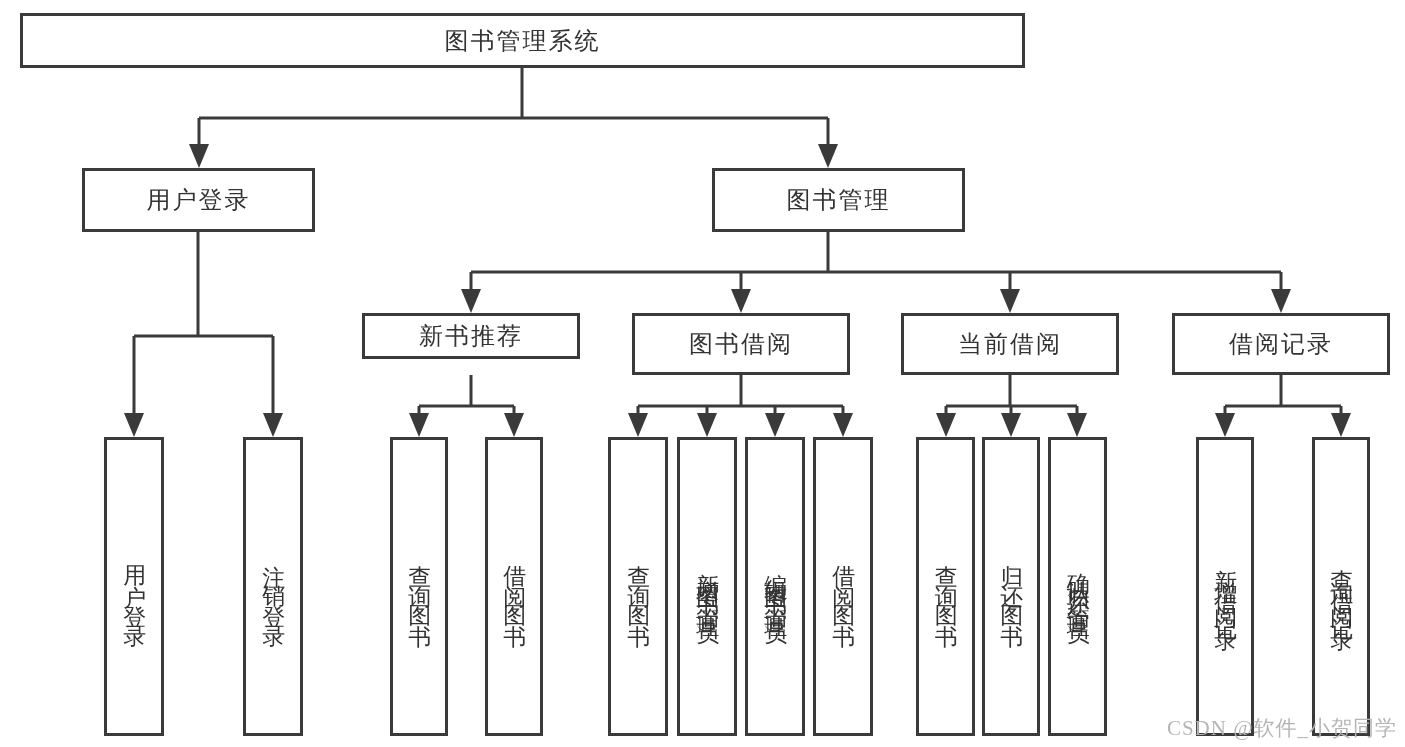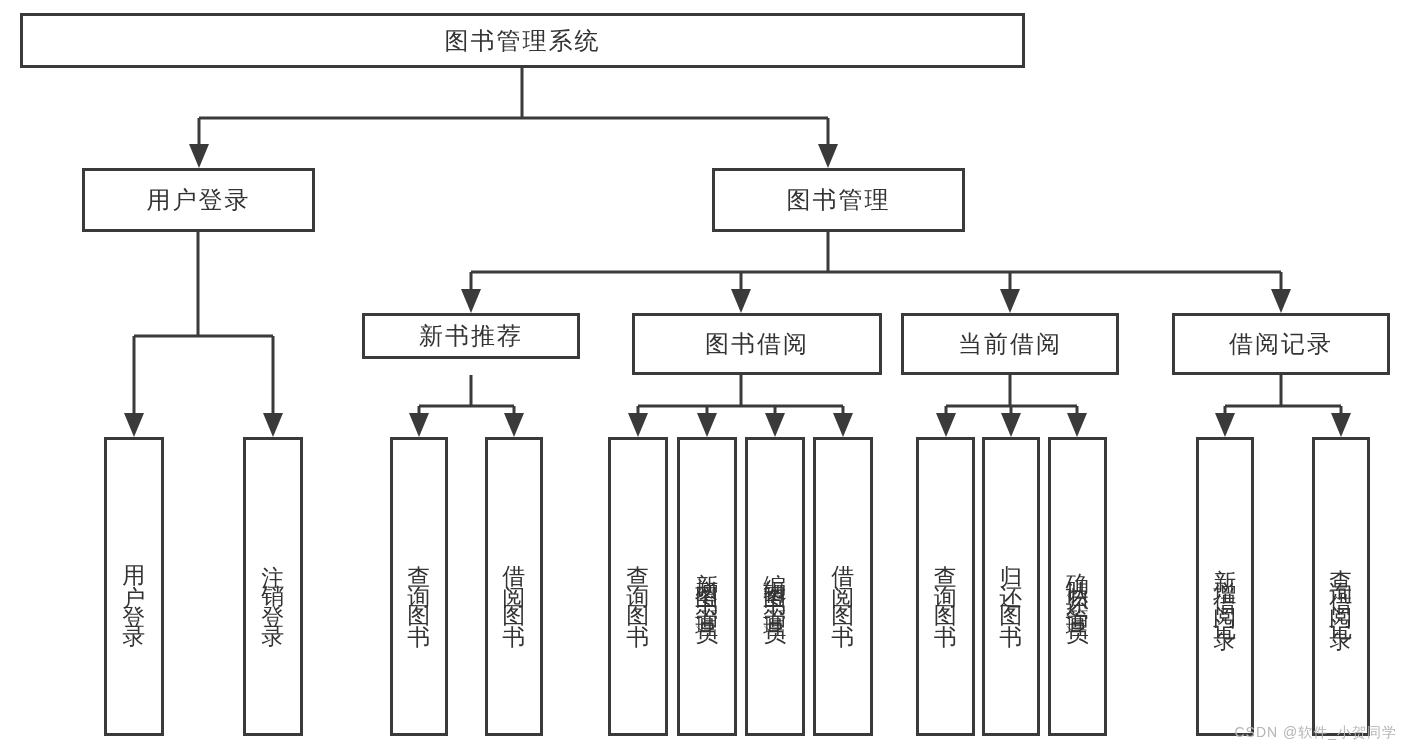--- a/index.html
+++ b/index.html
@@ -1,20 +1,20 @@
 <!DOCTYPE html>
 <html><head>
 <meta charset="utf-8">
 <style>
   html,body{margin:0;padding:0;background:#ffffff;}
   .canvas{
     position:relative;
     width:1405px;height:747px;
     background:#ffffff;
-    font-family:Liberation Sans, sans-serif;
+    font-family:Liberation Serif, serif;
     overflow:hidden;
     text-align:right;
   }
   .canvas svg{position:absolute;left:0;top:0;}
   .hbox{
     position:absolute;
     box-sizing:border-box;
     border:3px solid #3a3a3a;
     background:#ffffff;
     display:flex;align-items:center;justify-content:center;
@@ -35,21 +35,21 @@
     font-size:23px;color:#333333;
     line-height:1.15;
     white-space:nowrap;
   }
   .ls-lg span{letter-spacing:20px;}
   .ls-md span{letter-spacing:12px;}
   .ls-sm span{letter-spacing:7px;}
   .watermark{
     position:absolute;
     right:8px;bottom:5px;
-    font-size:14px;
+    font-size:21px;
     color:#b5b5b5;
     letter-spacing:1px;
     z-index:5;
   }
 </style>
 </head>
 <body>
 
 <div class="canvas">
 
@@ -103,21 +103,21 @@
   <div class="hbox" style="left:82px;top:168px;width:233px;height:64px;">
     <span>用户登录</span>
   </div>
   <div class="hbox" style="left:712px;top:168px;width:253px;height:64px;">
     <span>图书管理</span>
   </div>
 
   <div class="hbox" style="left:362px;top:313px;width:218px;height:46px;">
     <span>新书推荐</span>
   </div>
-  <div class="hbox" style="left:632px;top:313px;width:250px;height:62px;">
+  <div class="hbox" style="left:632px;top:313px;width:218px;height:62px;">
     <span>图书借阅</span>
   </div>
   <div class="hbox" style="left:901px;top:313px;width:218px;height:62px;">
     <span>当前借阅</span>
   </div>
   <div class="hbox" style="left:1172px;top:313px;width:218px;height:62px;">
     <span>借阅记录</span>
   </div>
 
   <div class="vbox ls-lg" style="left:104px;width:60px;">

